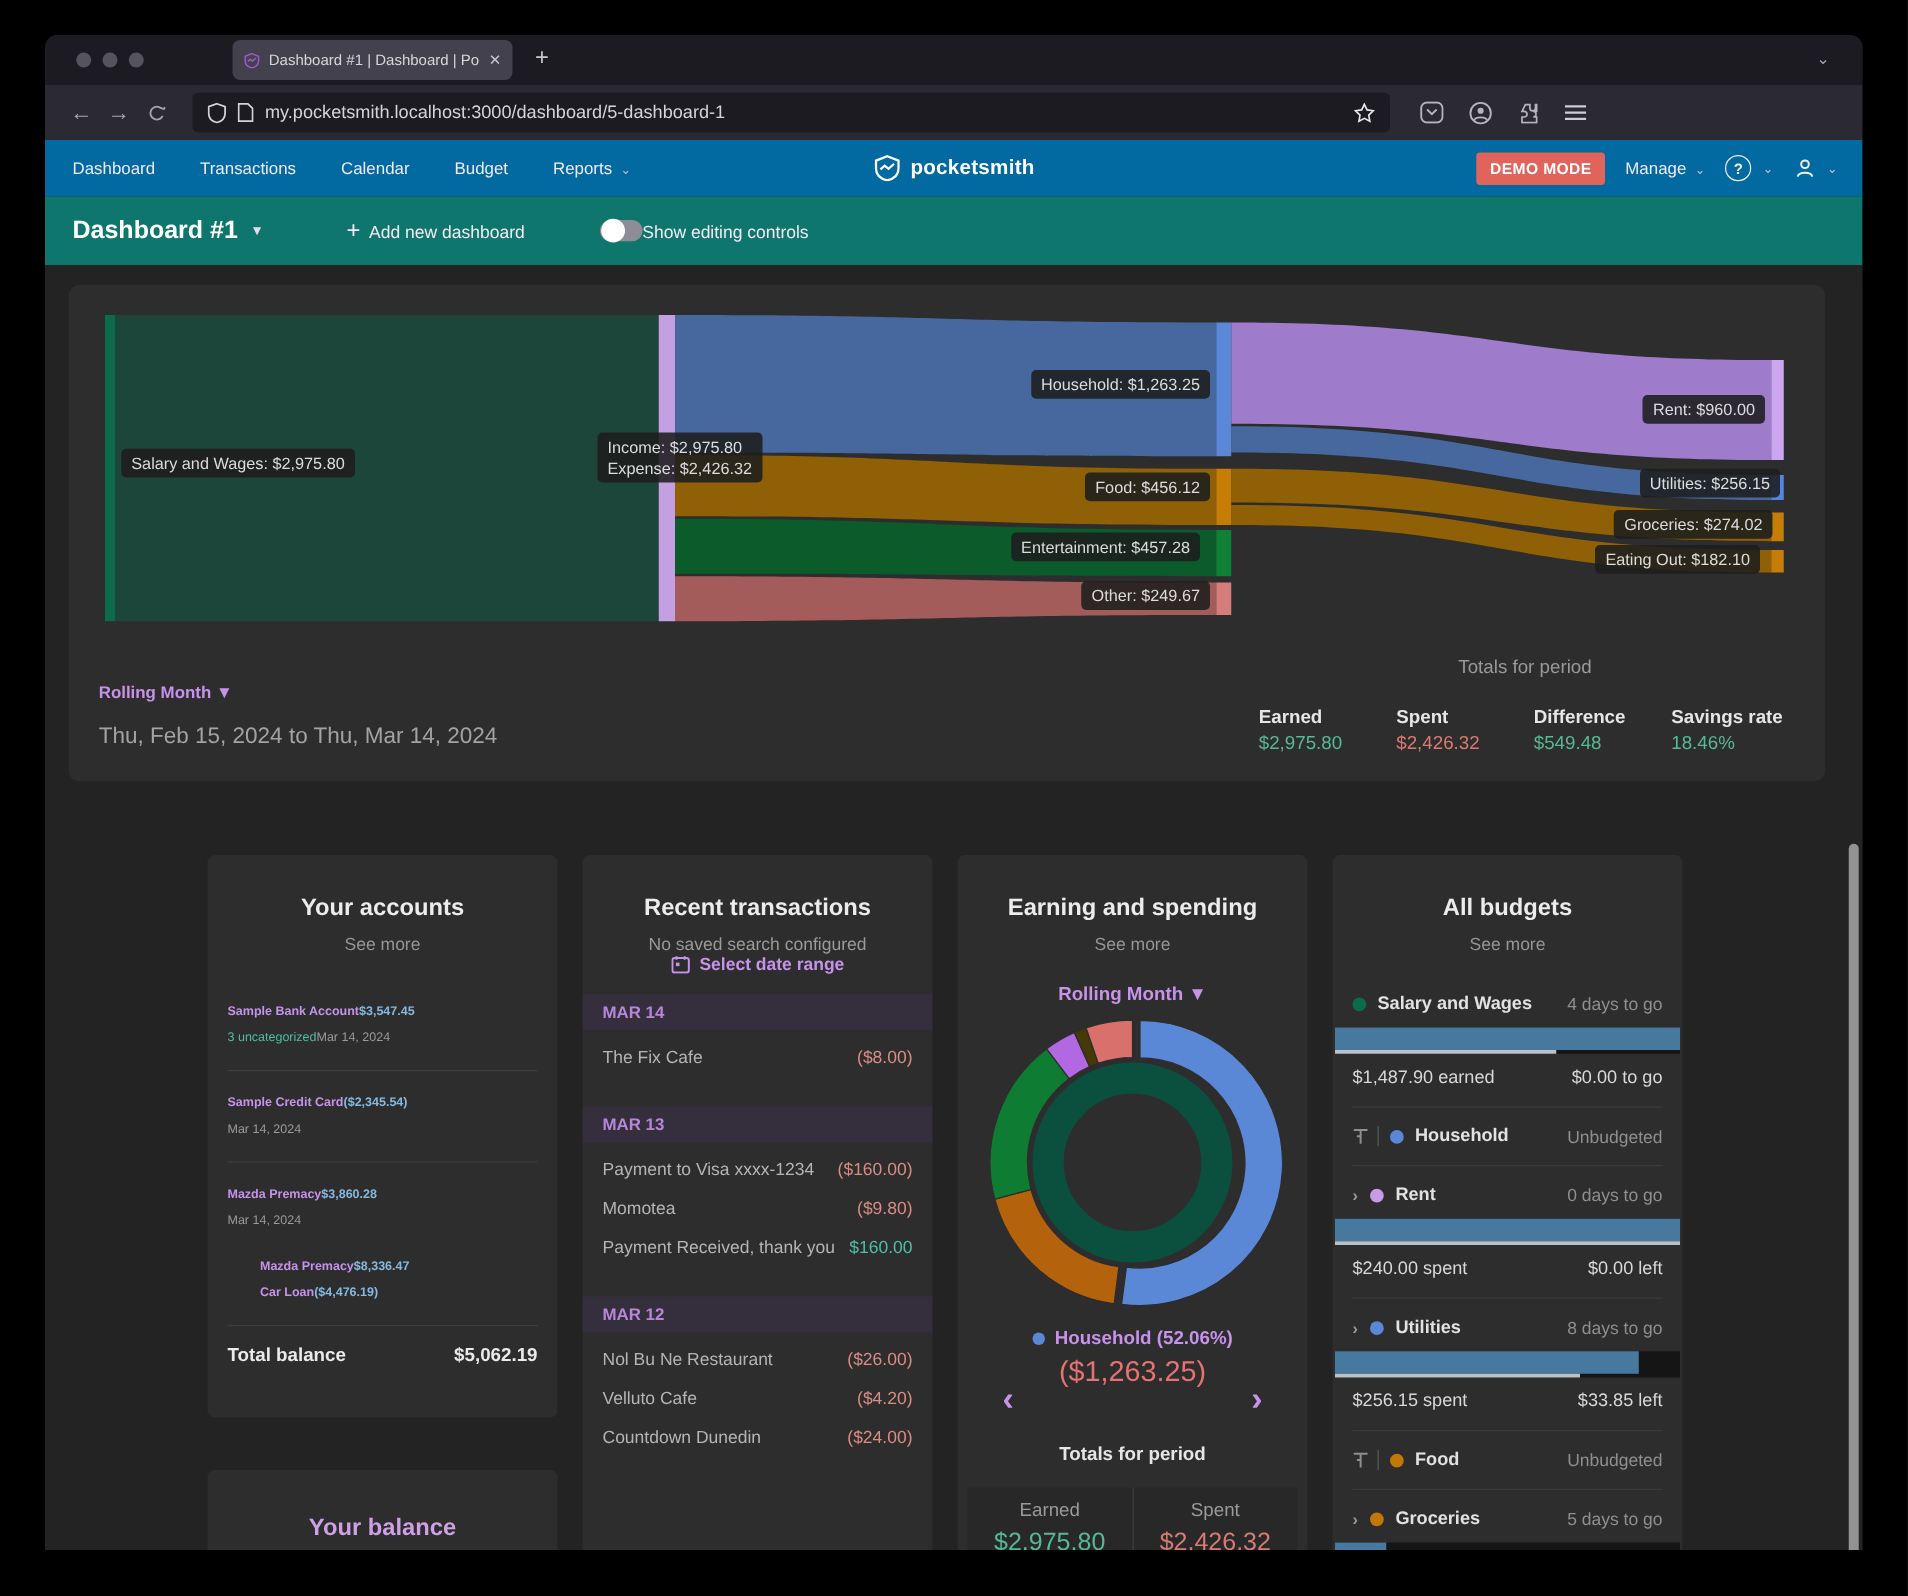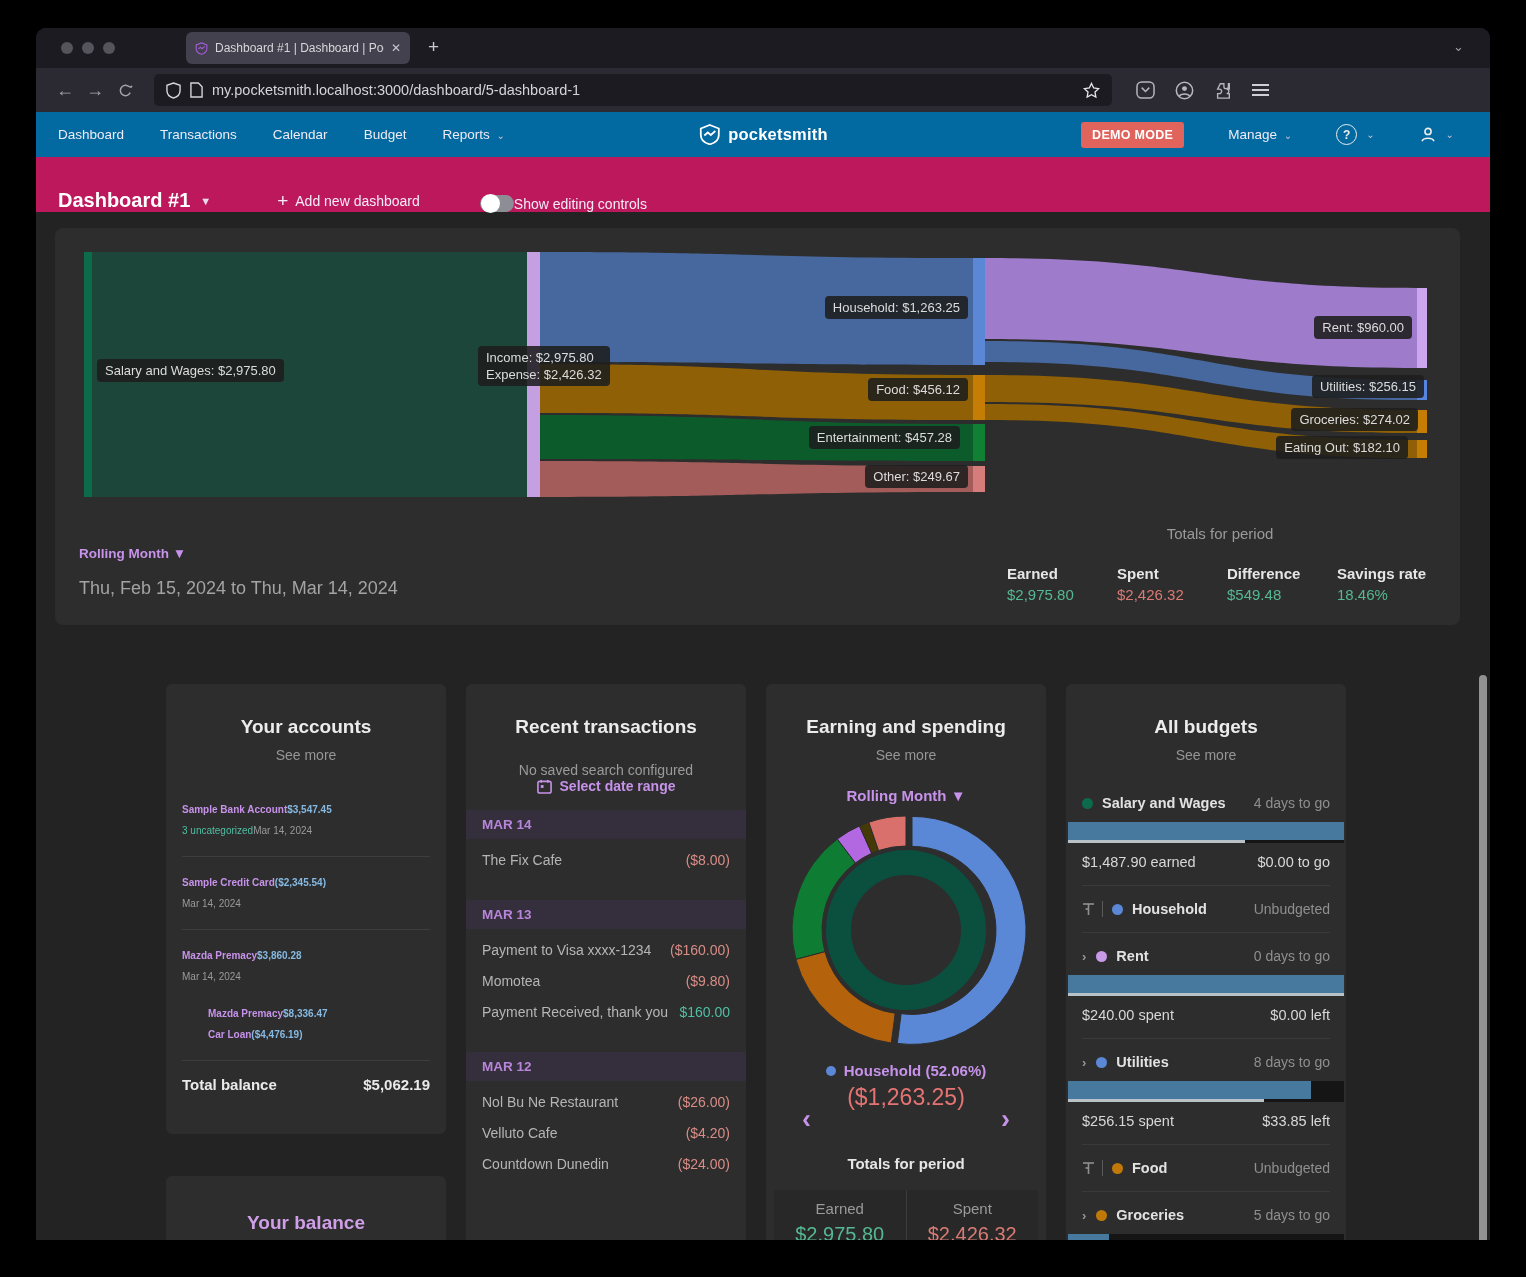--- a/index.html
+++ b/index.html
@@ -22,25 +22,25 @@
   .urlbar{width:958px;height:32px;background:#1c1b22;border-radius:5px;display:flex;align-items:center;padding:0 12px;gap:9px;margin-left:14px;box-sizing:border-box}
   .url-text{color:#d5d4da;font-size:14.5px;flex:1;white-space:nowrap;overflow:hidden}
   .tool-icons{display:flex;align-items:center;gap:20px;margin-left:24px}
 
   
   .mainnav{height:45px;background:#0369a1;display:flex;align-items:center;padding:0 22px;gap:36px;position:relative}
   .mn-item{color:#f0ebf4;font-size:13.5px;font-weight:500;white-space:nowrap}
   .mn-caret{color:#cdbfd6;font-size:10px;margin-left:4px}
   .logo{position:absolute;left:50%;transform:translateX(-50%);display:flex;align-items:center;gap:7px;color:#fff}
   .logo-text{font-size:16.5px;font-weight:700;letter-spacing:.2px}
-  .mn-right{position:absolute;right:36px;display:flex;align-items:center;gap:44px}
+  .mn-right{position:absolute;right:20px;display:flex;align-items:center;gap:16px}
   .demo{background:#e0635c;color:#fff;font-size:12.5px;font-weight:700;padding:6px 11px;border-radius:3px;letter-spacing:.3px}
   .helpcircle{width:19px;height:19px;border:1.7px solid #eee;border-radius:50%;color:#eee;font-size:12px;font-weight:700;display:flex;align-items:center;justify-content:center}
 
-  .dashbar{height:55px;background:#be185d;display:flex;align-items:flex-end;padding:0 22px;color:#fff}
+  .dashbar{height:55px;background:#0f766e;display:flex;align-items:center;padding:0 22px;color:#fff}
   .dash-title{font-size:20px;font-weight:700;display:flex;align-items:center;gap:10px}
   .tri{font-size:11px;color:#e6dcee}
   .addnew{margin-left:66px;font-size:14px;display:flex;align-items:center;gap:7px;color:#f2ecf6}
   .plus{font-size:19px;font-weight:400}
   .toggle-wrap{margin-left:60px;display:flex;align-items:center;font-size:14px;color:#f2ecf6}
   .toggle{width:34px;height:17px;border-radius:9px;background:#8d8d96;position:relative}
   .knob{position:absolute;left:1px;top:-1px;width:19px;height:19px;border-radius:50%;background:#fff}
 
   
   .content{position:relative;height:1028px;background:#232323}
@@ -80,21 +80,21 @@
   .acct-list{padding:0 16px}
   .arow{display:flex;justify-content:flex-start;font-size:10px;line-height:21px}
   .aname{color:#c792ea;font-weight:600}
   .aval{color:#85b9e2;font-weight:600;text-align:right}
   .asub{color:#4fbfa3}
   .adate{color:#9a9a9a;font-weight:400}
   .adiv{border-top:1px solid #3d3d3d;margin:15px 0}
   .achild{padding-left:26px}
   .atotal{display:flex;justify-content:space-between;color:#eaeaea;font-size:15px;font-weight:700}
 
-  .subtitle{text-align:center;color:#9a9a9a;font-size:14px;margin-top:24px}
+  .subtitle{text-align:center;color:#9a9a9a;font-size:14px;margin-top:9px}
   .seldate{display:flex;align-items:center;justify-content:center;gap:8px;color:#c792ea;font-size:14px;font-weight:600;}
   .txhead{background:#352f3d;color:#b886d8;font-weight:700;font-size:13.5px;padding:7px 16px;margin-top:16px}
   .txrow{display:flex;justify-content:space-between;padding:13px 16px 2px;font-size:14px;color:#b5b5b5}
   .txneg{color:#d98c86}.txpos{color:#4fbfa3}
 
   .rolling2{text-align:center;color:#c792ea;font-size:15px;font-weight:700;margin-top:24px}
   #donut{display:block;margin:6px auto 0}
   .legend{display:flex;align-items:center;justify-content:center;gap:8px;margin-top:12px;color:#c792ea;font-size:15px;font-weight:700}
   .ldot{width:10px;height:10px;border-radius:50%;background:#5b87d7}
   .bigamount{text-align:center;color:#e57373;font-size:23px;margin-top:5px}

